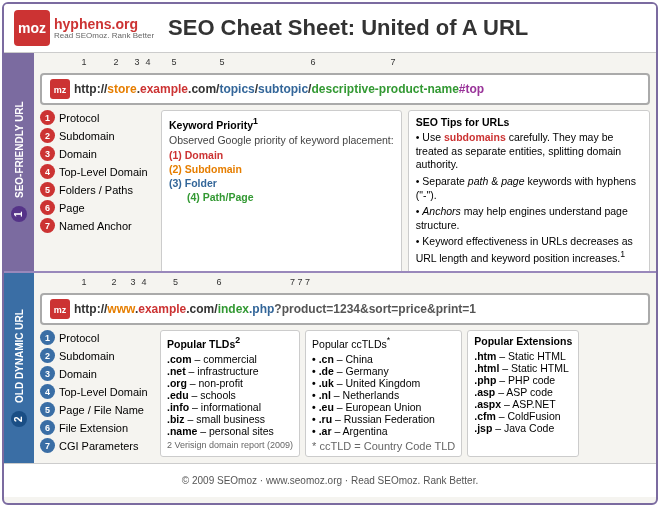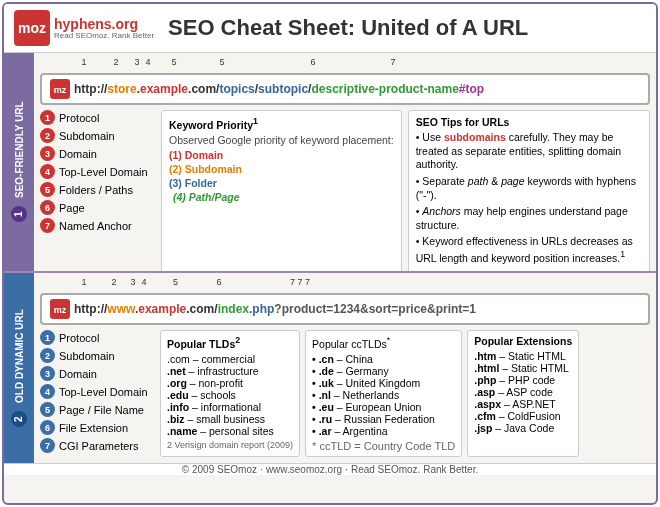--- a/index.html
+++ b/index.html
@@ -162,21 +162,21 @@
             </li>
           </ul>
         </div>
 
         <div style="background:white;border:1px solid #ccc;border-radius:3px;padding:5px 7px;font-size:10.5px;min-width:130px;">
           <div style="font-weight:bold;margin-bottom:3px;">Keyword Priority<sup>1</sup></div>
           <div style="margin-bottom:3px;color:#444;">Observed Google priority of keyword placement:</div>
           <div style="margin:2px 0;"><span style="color:#cc3333;font-weight:bold;">(1) Domain</span></div>
           <div style="margin:2px 0;"><span style="color:#e67e00;font-weight:bold;">(2) Subdomain</span></div>
           <div style="margin:2px 0;"><span style="color:#336699;font-weight:bold;">(3) Folder</span></div>
-          <div style="margin:2px 4px;font-style:italic;"><span style="color:#339933;font-weight:bold;">(4) Path/Page</span></div>
+          <div style="margin:2px 18px;"><span style="color:#339933;font-weight:bold;">(4) Path/Page</span></div>
         </div>
 
         <div style="background:white;border:1px solid #ccc;border-radius:3px;padding:5px 7px;font-size:10.5px;flex:1;">
           <div style="font-weight:bold;margin-bottom:3px;">SEO Tips for URLs</div>
           <p style="margin-bottom:3px;line-height:1.3;">• Use <span style="color:#cc3333;font-weight:bold;">subdomains</span> carefully. They may be treated as separate entities, splitting domain authority.</p>
           <p style="margin-bottom:3px;line-height:1.3;">• Separate <span style="font-style:italic;">path</span> &amp; <span style="font-style:italic;">page</span> keywords with hyphens ("-").</p>
           <p style="margin-bottom:3px;line-height:1.3;">• <span style="font-style:italic;">Anchors</span> may help engines understand page structure.</p>
           <p style="margin-bottom:3px;line-height:1.3;">• Keyword effectiveness in URLs decreases as URL length and keyword position increases.<sup>1</sup></p>
         </div>
       </div>
@@ -244,21 +244,21 @@
             </li>
             <li style="display:flex;align-items:center;margin-bottom:3px;">
               <span style="display:inline-flex;align-items:center;justify-content:center;min-width:15px;height:15px;border-radius:50%;background:#3a6ea5;color:white;font-size:9px;font-weight:bold;margin-right:4px;">7</span>
               <span>CGI Parameters</span>
             </li>
           </ul>
         </div>
 
         <div style="background:white;border:1px solid #ccc;border-radius:3px;padding:4px 6px;font-size:10.5px;min-width:120px;">
           <div style="font-weight:bold;margin-bottom:3px;">Popular TLDs<sup>2</sup></div>
-          <div><span style="font-weight:normal;">.com</span> – commercial</div>
+          <div><span style="font-weight:bold;">.com</span> – commercial</div>
           <div><span style="font-weight:bold;">.net</span> – infrastructure</div>
           <div><span style="font-weight:bold;">.org</span> – non-profit</div>
           <div><span style="font-weight:bold;">.edu</span> – schools</div>
           <div><span style="font-weight:bold;">.info</span> – informational</div>
           <div><span style="font-weight:bold;">.biz</span> – small business</div>
           <div><span style="font-weight:bold;">.name</span> – personal sites</div>
           <div style="font-size:9px;color:#666;margin-top:3px;">2 Verisign domain report (2009)</div>
         </div>
 
         <div style="background:white;border:1px solid #ccc;border-radius:3px;padding:4px 6px;font-size:10.5px;min-width:115px;">
@@ -280,16 +280,16 @@
           <div><span style="font-weight:bold;">.php</span> – PHP code</div>
           <div><span style="font-weight:bold;">.asp</span> – ASP code</div>
           <div><span style="font-weight:bold;">.aspx</span> – ASP.NET</div>
           <div><span style="font-weight:bold;">.cfm</span> – ColdFusion</div>
           <div><span style="font-weight:bold;">.jsp</span> – Java Code</div>
         </div>
       </div>
     </div>
   </div>
 
-  <div style="background:white;text-align:center;font-size:10px;color:#555;padding:0;border-top:1px solid #ccc;">
+  <div style="background:white;text-align:center;font-size:10px;color:#555;padding:11px;border-top:1px solid #ccc;">
     <span>© 2009 SEOmoz · www.seomoz.org · Read SEOmoz. Rank Better.</span>
   </div>
 </div>
 
 </body></html>

